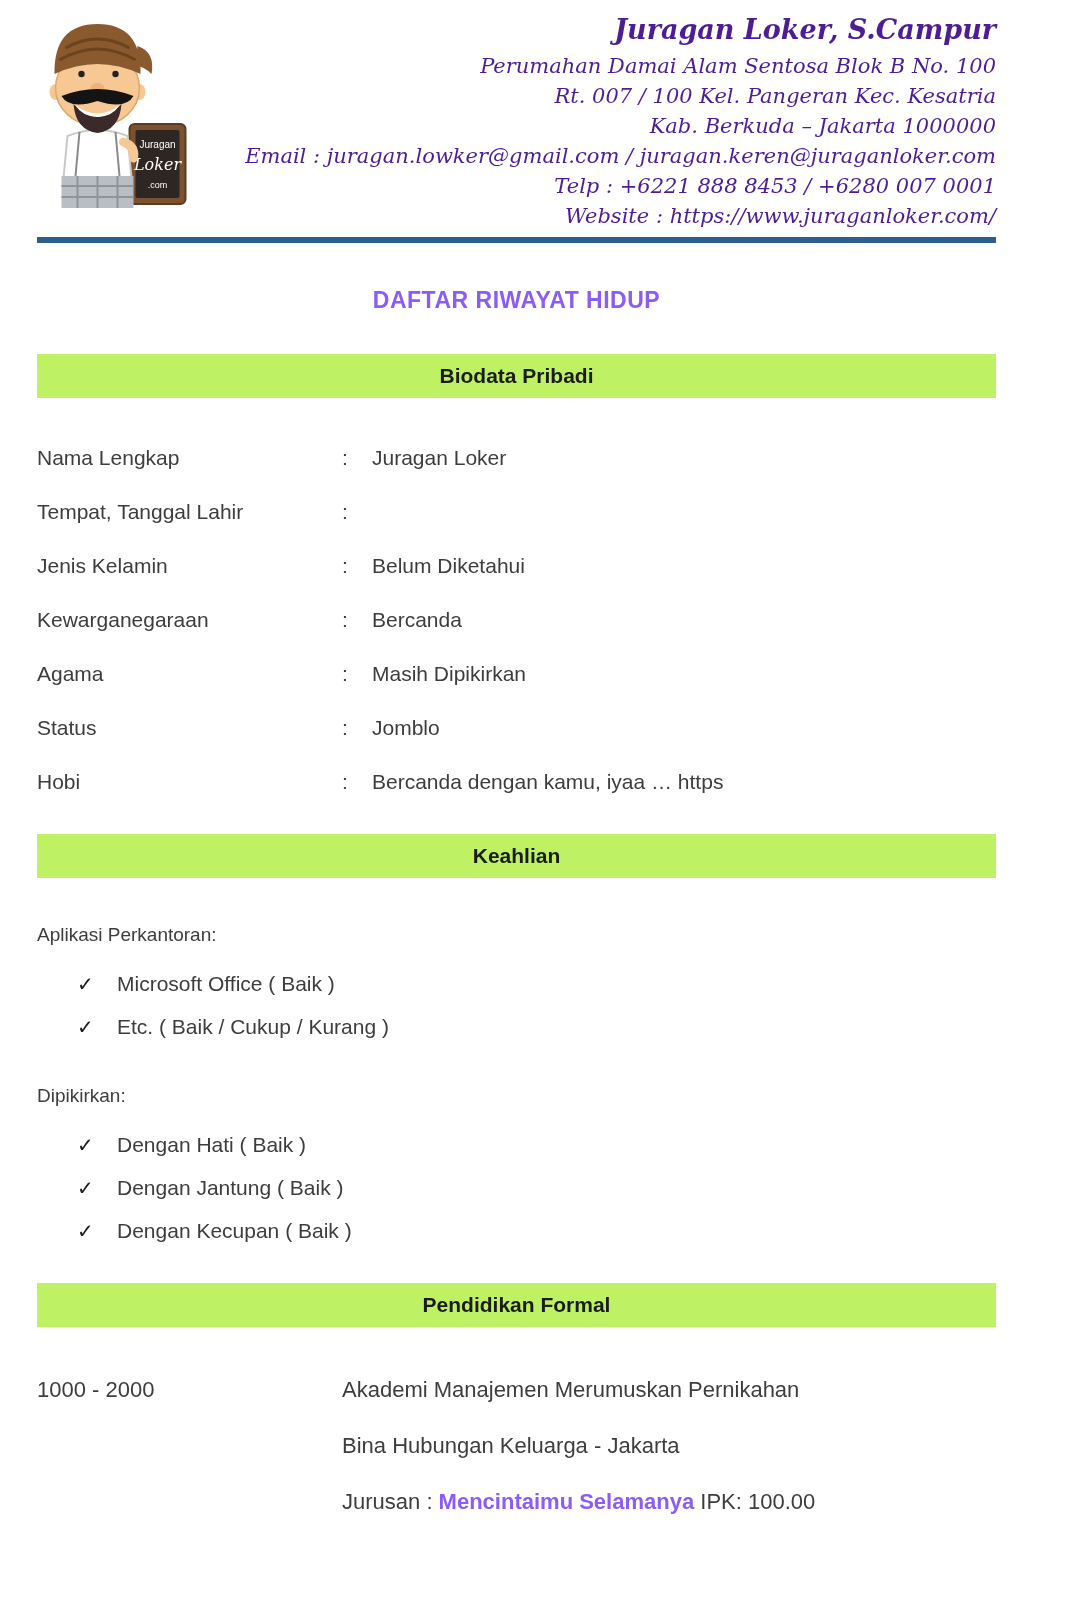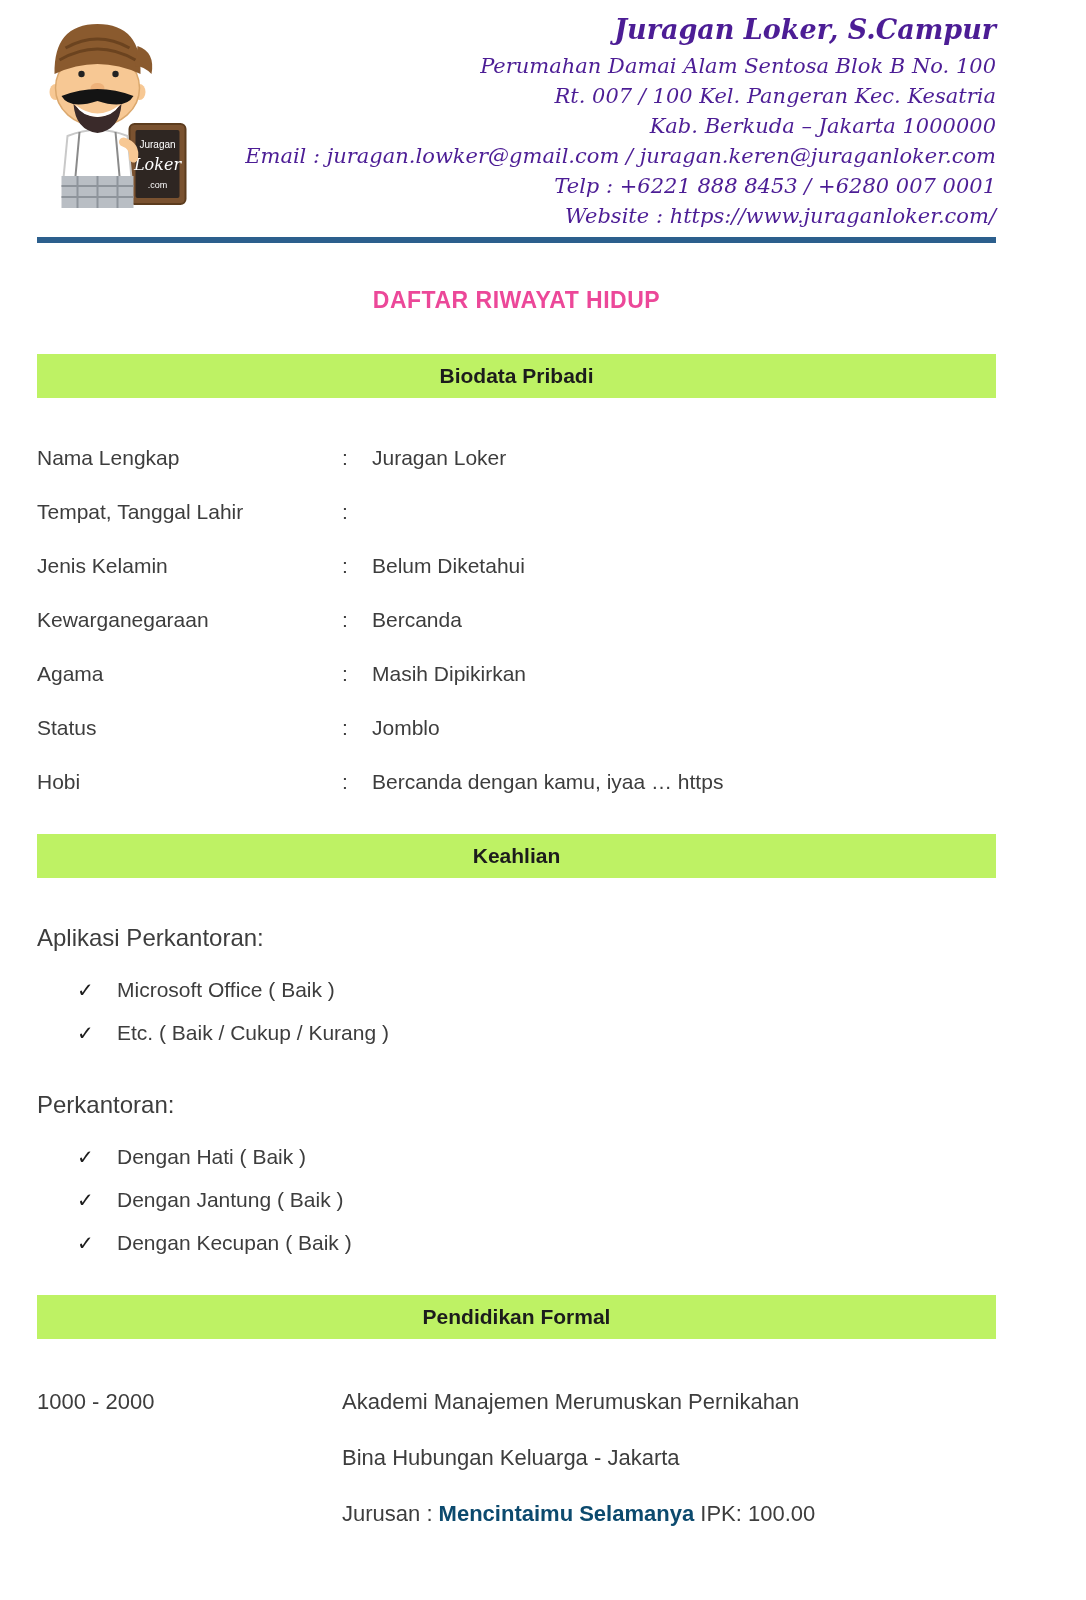--- a/index.html
+++ b/index.html
@@ -52,21 +52,21 @@
     border-top: 4px solid #2c5f8d;
     border-bottom: 2px solid #2c5f8d;
   }
 
   
   .title {
     margin: 44px 0 0 0;
     text-align: center;
     font-size: 23px;
     font-weight: bold;
-    color: #ec4899;
+    color: #8b5cf6;
     letter-spacing: 0.5px;
   }
 
   
   .section-bar {
     margin-top: 40px;
     background: #bef264;
     text-align: center;
     font-size: 21px;
     font-weight: bold;
@@ -83,21 +83,21 @@
     margin-bottom: 30px;
     align-items: baseline;
   }
   .bio-label { }
   .bio-colon { }
   .bio-value { }
 
   
   .skills { margin-top: 10px; }
   .skill-group-title {
-    font-size: 24px;
+    font-size: 19px;
     margin: 46px 0 26px 0;
   }
   .skill-list {
     list-style: none;
     margin: 0;
     padding: 0 0 0 40px;
   }
   .skill-item {
     display: flex;
     align-items: baseline;
@@ -113,21 +113,21 @@
 
   
   .edu {
     display: grid;
     grid-template-columns: 305px 1fr;
     margin-top: 50px;
     font-size: 22px;
   }
   .edu-period { }
   .edu-line { margin-bottom: 30px; }
-  .edu-line b { color: #0c4a6e; }
+  .edu-line b { color: #8b5cf6; }
 </style>
 </head>
 <body>
 
 <div class="page">
 
   <header class="header">
     <div class="mascot">
       <svg viewBox="0 0 150 205" width="155" height="205">
 
@@ -223,21 +223,21 @@
       <li class="skill-item">
         <span class="check">✓</span>
         <span>Microsoft Office ( Baik )</span>
       </li>
       <li class="skill-item">
         <span class="check">✓</span>
         <span>Etc. ( Baik / Cukup / Kurang )</span>
       </li>
     </ul>
 
-    <div class="skill-group-title">Perkantoran:</div>
+    <div class="skill-group-title">Dipikirkan:</div>
     <ul class="skill-list">
       <li class="skill-item">
         <span class="check">✓</span>
         <span>Dengan Hati  ( Baik )</span>
       </li>
       <li class="skill-item">
         <span class="check">✓</span>
         <span>Dengan Jantung ( Baik )</span>
       </li>
       <li class="skill-item">

